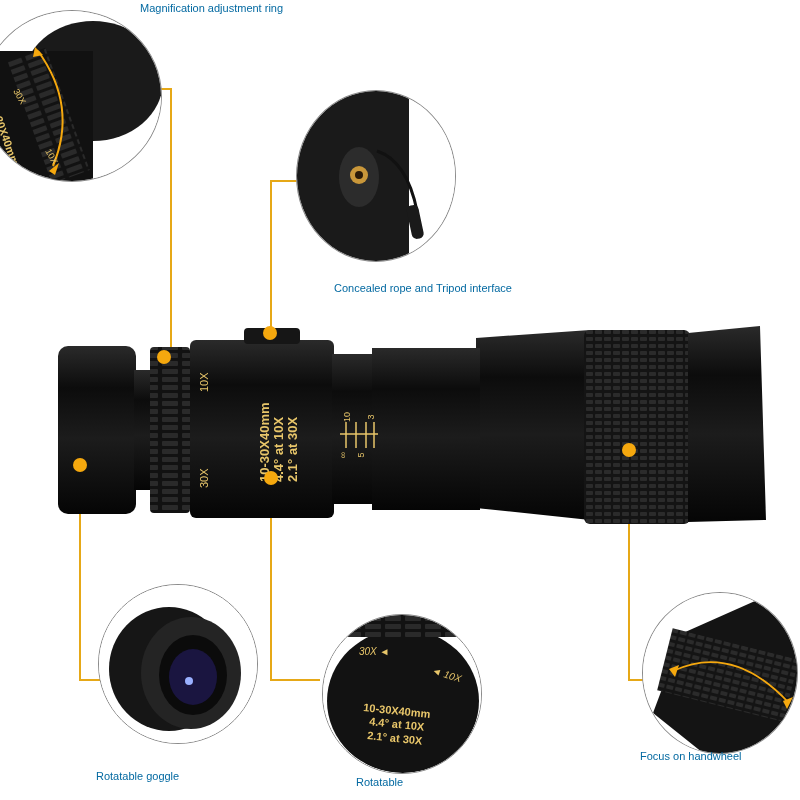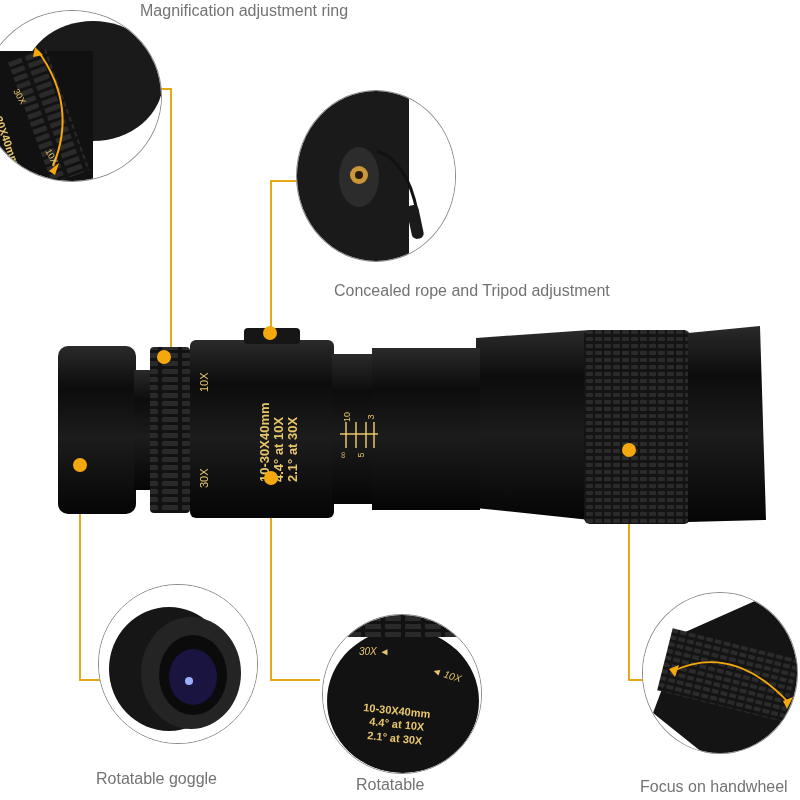--- a/index.html
+++ b/index.html
@@ -1,17 +1,17 @@
 <!DOCTYPE html>
 <html><head>
 <meta charset="utf-8">
 <style>
   html,body{margin:0;padding:0;background:#fff;}
   body{width:800px;height:800px;position:relative;overflow:hidden;font-family:"Liberation Sans",sans-serif;}
-  .label{position:absolute;color:#737373;font-size:16px;white-space:nowrap;}
+  .label{position:absolute;color:#0369a1;font-size:11px;white-space:nowrap;}
   .circle{position:absolute;border-radius:50%;border:1.5px solid #8a8a8a;overflow:hidden;background:#fff;}
   .line{position:absolute;background:#e6a817;}
   .dot{position:absolute;width:14px;height:14px;border-radius:50%;background:#f5a80e;}
   .gold{fill:#e8c66a;font-family:"Liberation Sans",sans-serif;}
   svg{display:block;}
 </style>
 </head>
 <body>
 
 <div class="line" style="left:170px;top:88px;width:2px;height:268px;"></div>
@@ -111,21 +111,21 @@
   <svg width="158" height="170">
     <rect width="158" height="170" fill="#fff"></rect>
     <rect x="0" y="0" width="112" height="170" fill="#1a1a1a"></rect>
     <ellipse cx="62" cy="86" rx="20" ry="30" fill="#2c2c2c"></ellipse>
     <circle cx="62" cy="84" r="9" fill="#c9973a"></circle>
     <circle cx="62" cy="84" r="4" fill="#2a1a08"></circle>
     <path d="M80 60 Q110 70 120 120" stroke="#111" stroke-width="3" fill="none"></path>
     <rect x="112" y="114" width="12" height="34" rx="5" fill="#1a1a1a" transform="rotate(-12 118 130)"></rect>
   </svg>
 </div>
-<div class="label" style="left:334px;top:282px;">Concealed rope and Tripod adjustment</div>
+<div class="label" style="left:334px;top:282px;">Concealed rope and Tripod interface</div>
 
 <div class="circle" style="left:98px;top:584px;width:158px;height:158px;">
   <svg width="158" height="158">
     <rect width="158" height="158" fill="#fff"></rect>
     <ellipse cx="70" cy="84" rx="60" ry="62" fill="#161616"></ellipse>
     <ellipse cx="92" cy="88" rx="50" ry="56" fill="#242424"></ellipse>
     <ellipse cx="94" cy="90" rx="34" ry="40" fill="#0b0b0b"></ellipse>
     <ellipse cx="94" cy="92" rx="24" ry="28" fill="#1a1540"></ellipse>
     <circle cx="90" cy="96" r="4" fill="#9ab0ff"></circle>
   </svg>
@@ -149,13 +149,13 @@
 <div class="circle" style="left:642px;top:592px;width:154px;height:160px;">
   <svg width="154" height="160">
     <rect width="154" height="160" fill="#fff"></rect>
     <polygon points="40,40 130,0 160,60 160,160 60,160 10,120" fill="#141414"></polygon>
     <rect x="20" y="50" width="130" height="64" fill="url(#knurl)" transform="rotate(14 85 82)"></rect>
     <path d="M30 78 Q90 50 146 110" stroke="#f5a80e" stroke-width="1.8" fill="none"></path>
     <polygon points="26,76 36,72 32,84" fill="#f5a80e"></polygon>
     <polygon points="144,116 150,104 140,108" fill="#f5a80e"></polygon>
   </svg>
 </div>
-<div class="label" style="left:640px;top:778px;">Focus on handwheel</div>
+<div class="label" style="left:640px;top:750px;">Focus on handwheel</div>
 
 </body></html>

